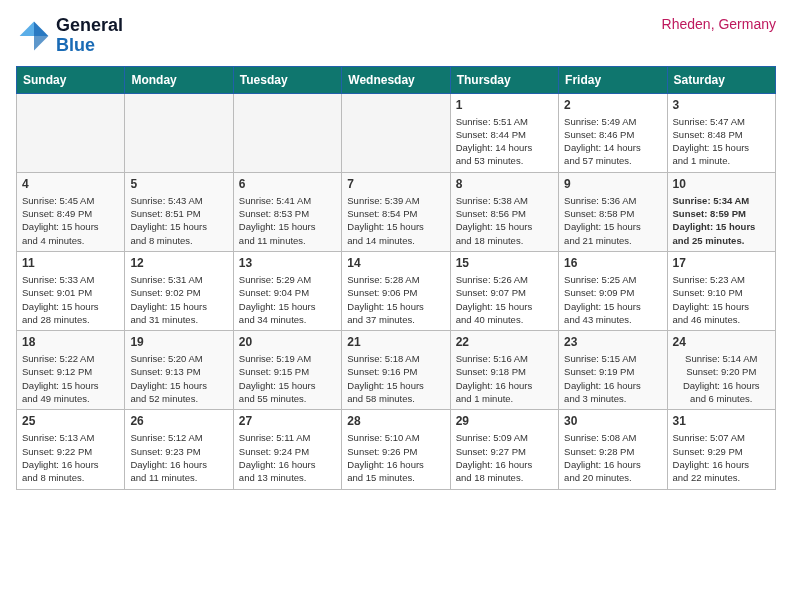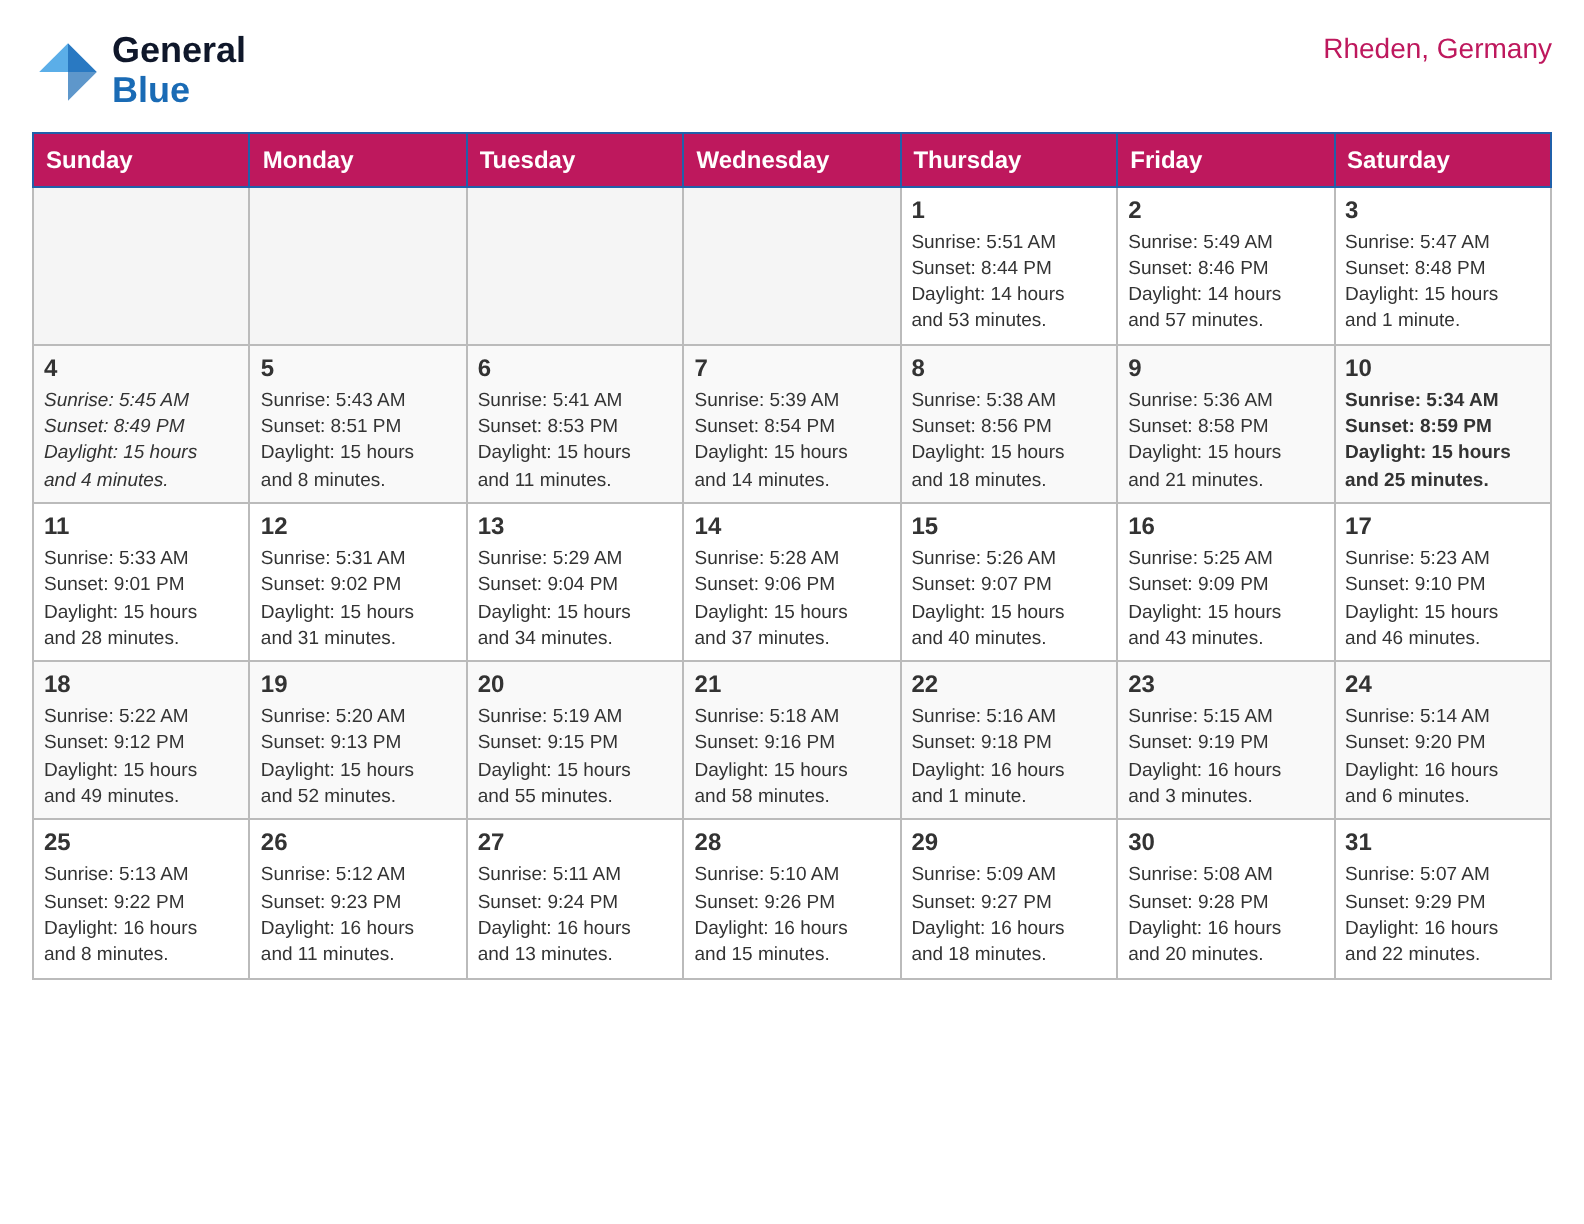--- a/index.html
+++ b/index.html
@@ -45,21 +45,21 @@
     .location {
       font-size: 14px;
       color: #be185d;
     }
     .calendar {
       width: 100%;
       border-collapse: collapse;
       border: 1px solid #bbb;
     }
     .calendar th {
-      background: #be185d;
+      background: #0f766e;
       color: #fff;
       font-size: 12px;
       font-weight: bold;
       padding: 6px 6px;
       text-align: left;
       border: 1px solid #2060aa;
     }
     .calendar td {
       vertical-align: top;
       border: 1px solid #bbb;
@@ -144,21 +144,21 @@
           <span class="day-number">3</span>
           <div class="day-info" style="white-space: pre-line;">Sunrise: 5:47 AM
 Sunset: 8:48 PM
 Daylight: 15 hours
 and 1 minute.</div>
         </td>
       </tr>
       <tr>
         <td>
           <span class="day-number">4</span>
-          <div class="day-info" style="white-space: pre-line; font-style: italic;">Sunrise: 5:45 AM
+          <div class="day-info" style="white-space: pre-line;">Sunrise: 5:45 AM
 Sunset: 8:49 PM
 Daylight: 15 hours
 and 4 minutes.</div>
         </td>
         <td>
           <span class="day-number">5</span>
           <div class="day-info" style="white-space: pre-line;">Sunrise: 5:43 AM
 Sunset: 8:51 PM
 Daylight: 15 hours
 and 8 minutes.</div>
@@ -288,21 +288,21 @@
         </td>
         <td>
           <span class="day-number">23</span>
           <div class="day-info" style="white-space: pre-line;">Sunrise: 5:15 AM
 Sunset: 9:19 PM
 Daylight: 16 hours
 and 3 minutes.</div>
         </td>
         <td>
           <span class="day-number">24</span>
-          <div class="day-info" style="white-space: pre-line;">Sunrise: 5:14 AM
+          <div class="day-info" style="white-space: pre-line; text-align: center;">Sunrise: 5:14 AM
 Sunset: 9:20 PM
 Daylight: 16 hours
 and 6 minutes.</div>
         </td>
       </tr>
       <tr>
         <td>
           <span class="day-number">25</span>
           <div class="day-info" style="white-space: pre-line;">Sunrise: 5:13 AM
 Sunset: 9:22 PM

